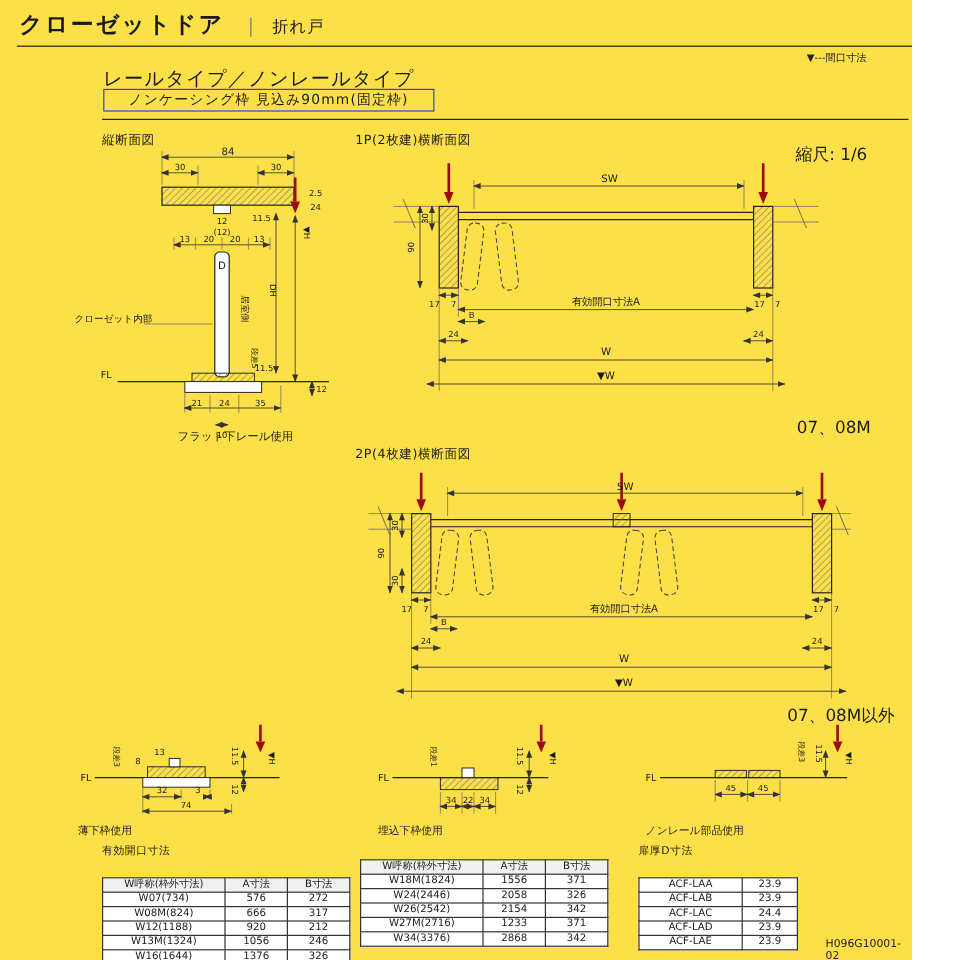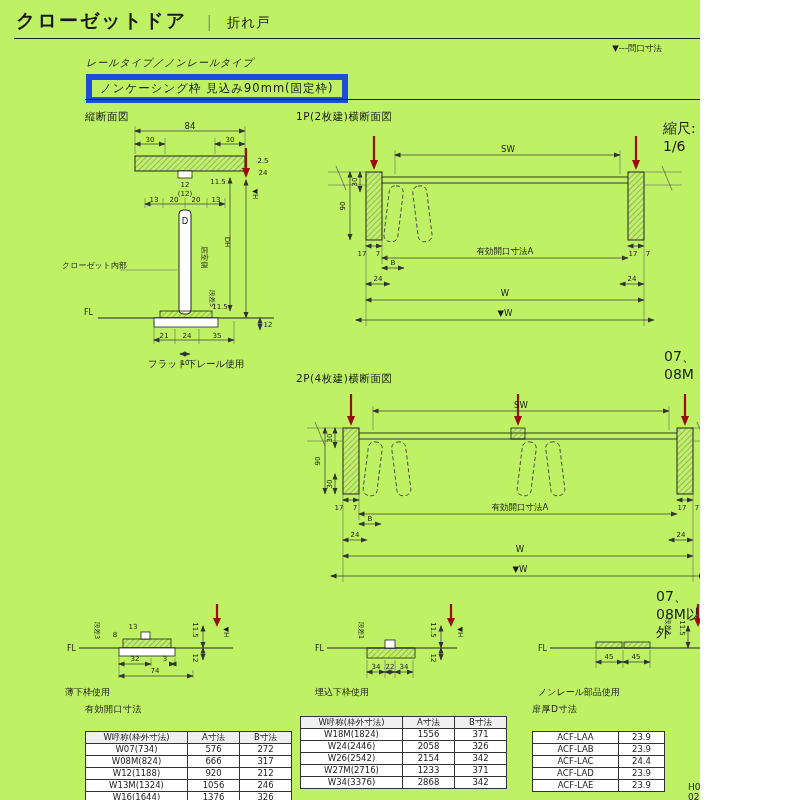--- a/index.html
+++ b/index.html
@@ -1,27 +1,27 @@
 <!DOCTYPE html>
 <html><head>
 <meta charset="utf-8">
 <style>
   * { margin:0; padding:0; box-sizing:border-box; }
   html,body { background:#fff; }
   #page {
-    position:relative; width:700px; height:800px; background:#bef264;
+    position:relative; width:760px; height:800px; background:#fde047;
     font-family:"DejaVu Sans","Liberation Sans",sans-serif; color:#1a1a1a; overflow:hidden;
   }
   .abs { position:absolute; }
   .h-title { font-size:19px; font-weight:bold; letter-spacing:2px; }
   .h-div { font-size:16px; color:#777; margin:0 10px 0 14px; }
   .h-sub { font-size:13.5px; letter-spacing:1px; }
   .legend { font-size:8.5px; color:#222; }
-  .sub1 { font-size:10px; letter-spacing:1px;font-style:italic; }
-  .sub2 { font-size:11.5px; border:6px solid #1d4ed8; padding:1px 8px; letter-spacing:1px; }
+  .sub1 { font-size:16px; letter-spacing:1px; }
+  .sub2 { font-size:11.5px; border:1px solid #1d4ed8; padding:1px 20px; letter-spacing:1px; }
   .rule { border-top:1px solid #222; height:0; }
   .sec-title { font-size:10.5px; letter-spacing:0.5px; }
   .note { font-size:14px; }
   .caption { font-size:9.5px; }
   .docnum { font-size:9px; color:#222; }
 
   svg text { font-family:"DejaVu Sans","Liberation Sans",sans-serif; fill:#1a1a1a; }
   .dim   { font-size:8.5px; text-anchor:middle; }
   .dim-s { font-size:7px;   text-anchor:middle; }
   .lbl   { font-size:8px; }

